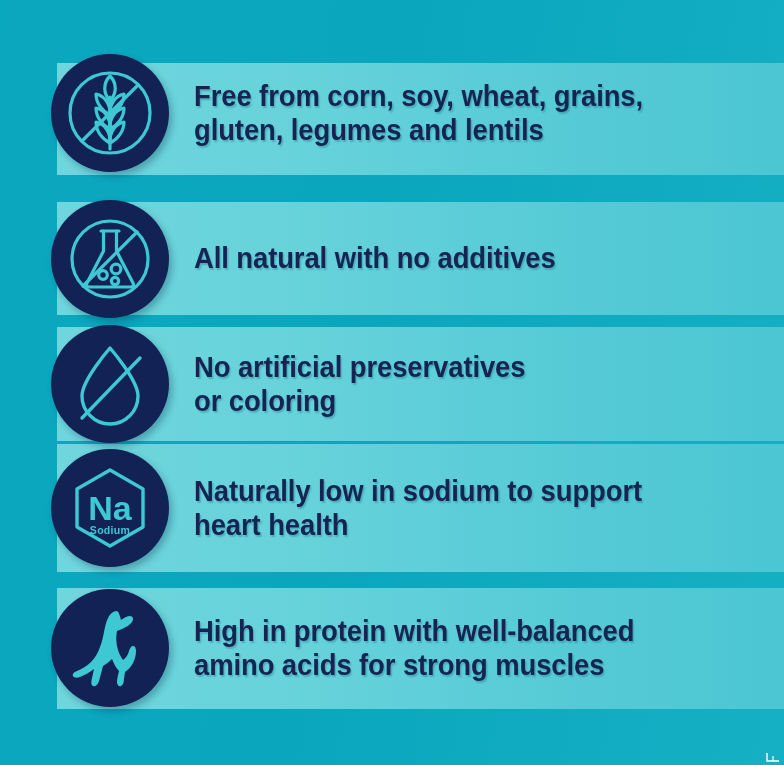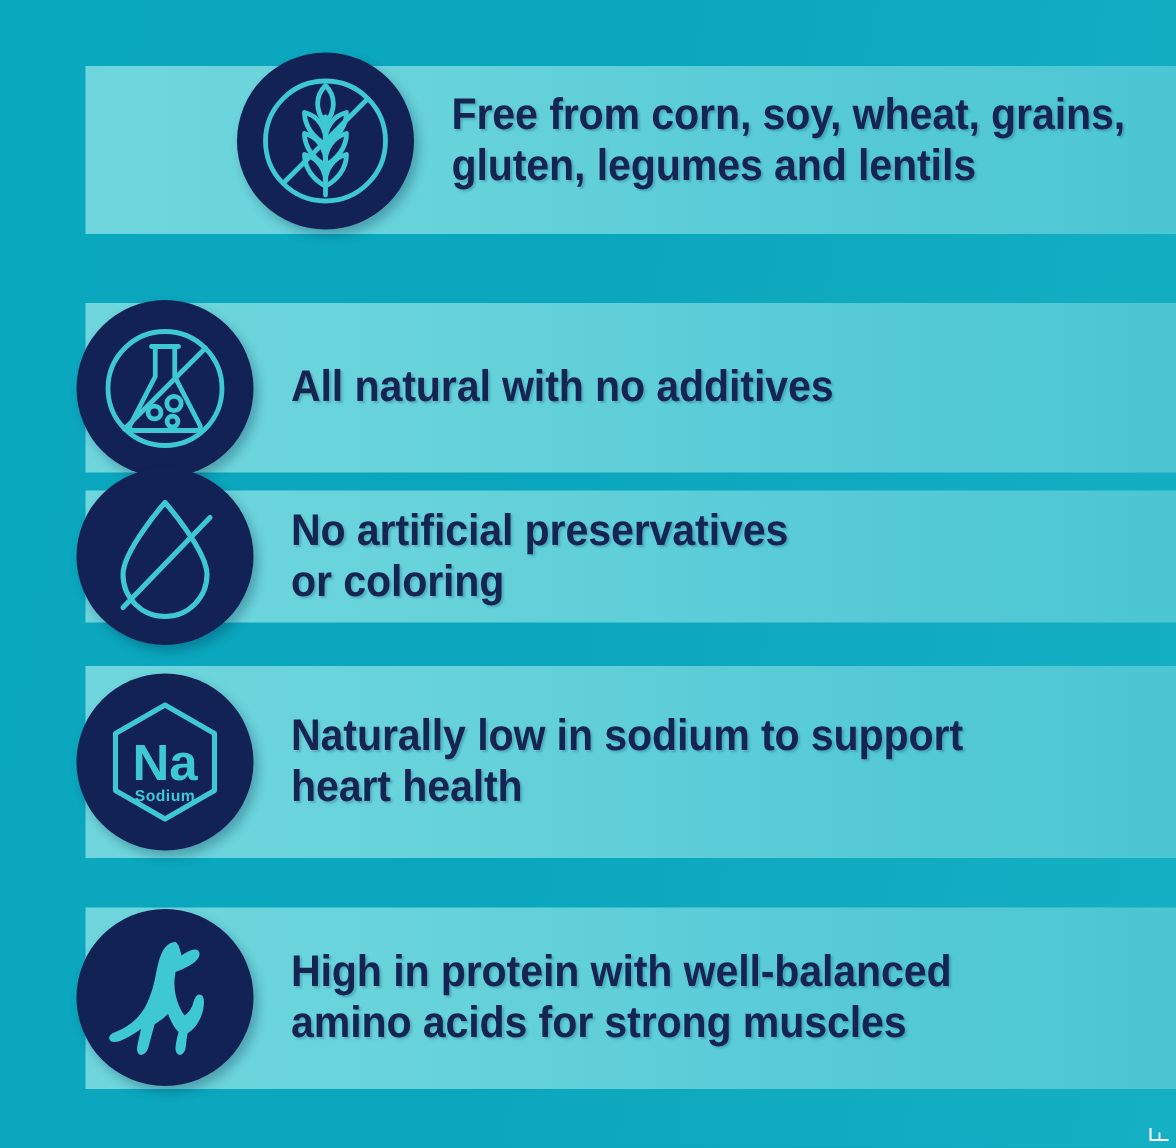--- a/index.html
+++ b/index.html
@@ -66,25 +66,25 @@
     font-size: 29.5px;
     line-height: 1.16;
     letter-spacing: -0.1px;
     text-shadow: 1.5px 1.5px 1.5px rgba(10, 80, 110, 0.28);
     transform: scaleX(0.93);
     transform-origin: left center;
     white-space: pre-line;
   }
 
   
-  #row-0 { top: 32px;  height: 124px; justify-content: flex-end; }
+  #row-0 { top: 51px;  height: 124px; }
   #row-1 { top: 187px; height: 113px; margin-top: 15px; }
-  #row-2 { top: 327px; height: 88px; }
+  #row-2 { top: 327px; height: 114px; }
   #row-3 { top: 444px; height: 128px; }
-  #row-4 { top: 605px; height: 120px; }
+  #row-4 { top: 588px; height: 120px; }
 
   #row-0 .row-band { top: 12px;  bottom: 0px; }
   #row-1 .row-band { top: 0px;   bottom: 0px; }
   #row-2 .row-band { top: 0px;   bottom: 0px; }
   #row-3 .row-band { top: 0px;   bottom: 0px; }
   #row-4 .row-band { top: 0px;   bottom: -1px; }
 
   
   #corner-handle {
     position: absolute;

